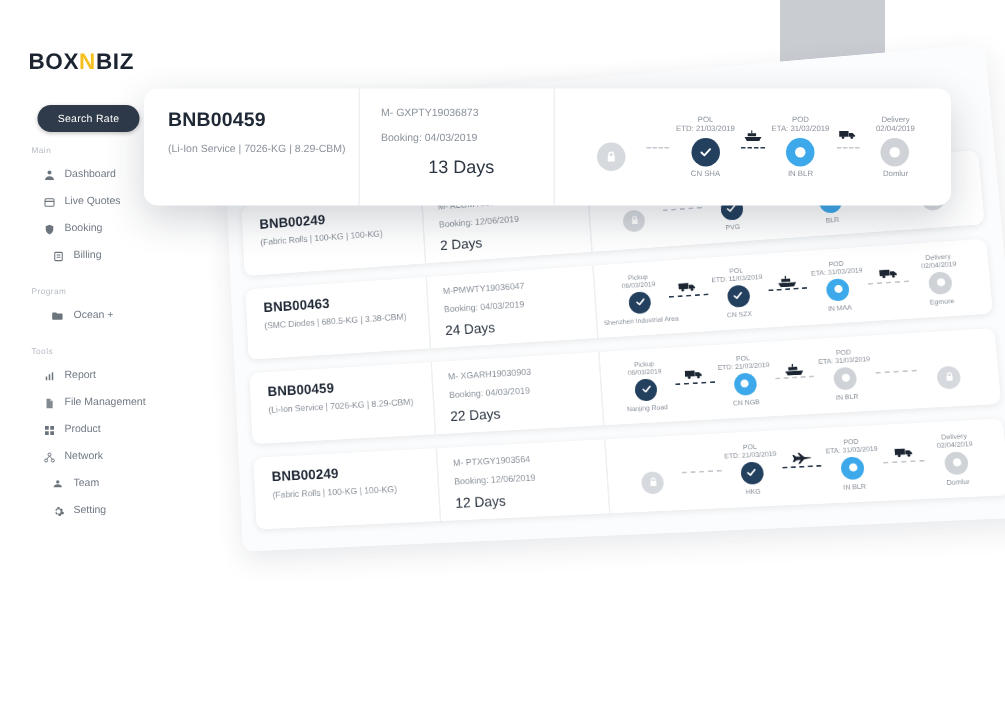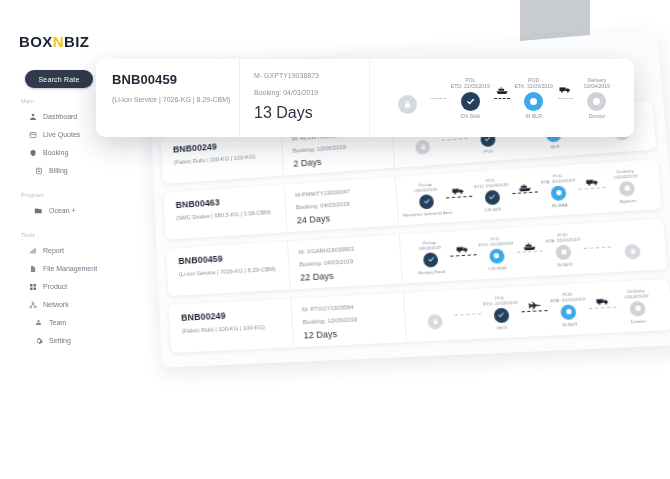--- a/index.html
+++ b/index.html
@@ -313,21 +313,21 @@
     display: flex;
     align-items: stretch;
     padding: 0 4px;
   }
   .float-card .col-id { width: 140px; padding: 13px 8px 8px 12px; }
   .float-card .row-code { font-size: 13px; }
   .float-card .row-desc { font-size: 7px; margin-top: 9px; }
   .float-card .col-book { width: 130px; padding: 13px 8px 8px 14px; }
   .float-card .row-mbl { font-size: 7px; }
   .float-card .row-booking { font-size: 7px; margin-top: 10px; }
-  .float-card .row-days { font-size: 16px; margin-top: 8px; }
+  .float-card .row-days { font-size: 12px; margin-top: 8px; text-align: center; }
   .float-card .col-track { padding: 8px 6px 8px 10px; }
   .float-card .stop { width: 54px; }
   .float-card .stop .lbl-top { font-size: 5.2px; height: 14px; }
   .float-card .stop .lbl-bot { font-size: 5.2px; }
   .float-card .node { width: 19px; height: 19px; }
   .float-card .node.done { font-size: 9px; }
   .float-card .node.active::after,
   .float-card .node.pending::after { width: 7px; height: 7px; }
   .float-card .leg { height: 19px; }
 </style>

